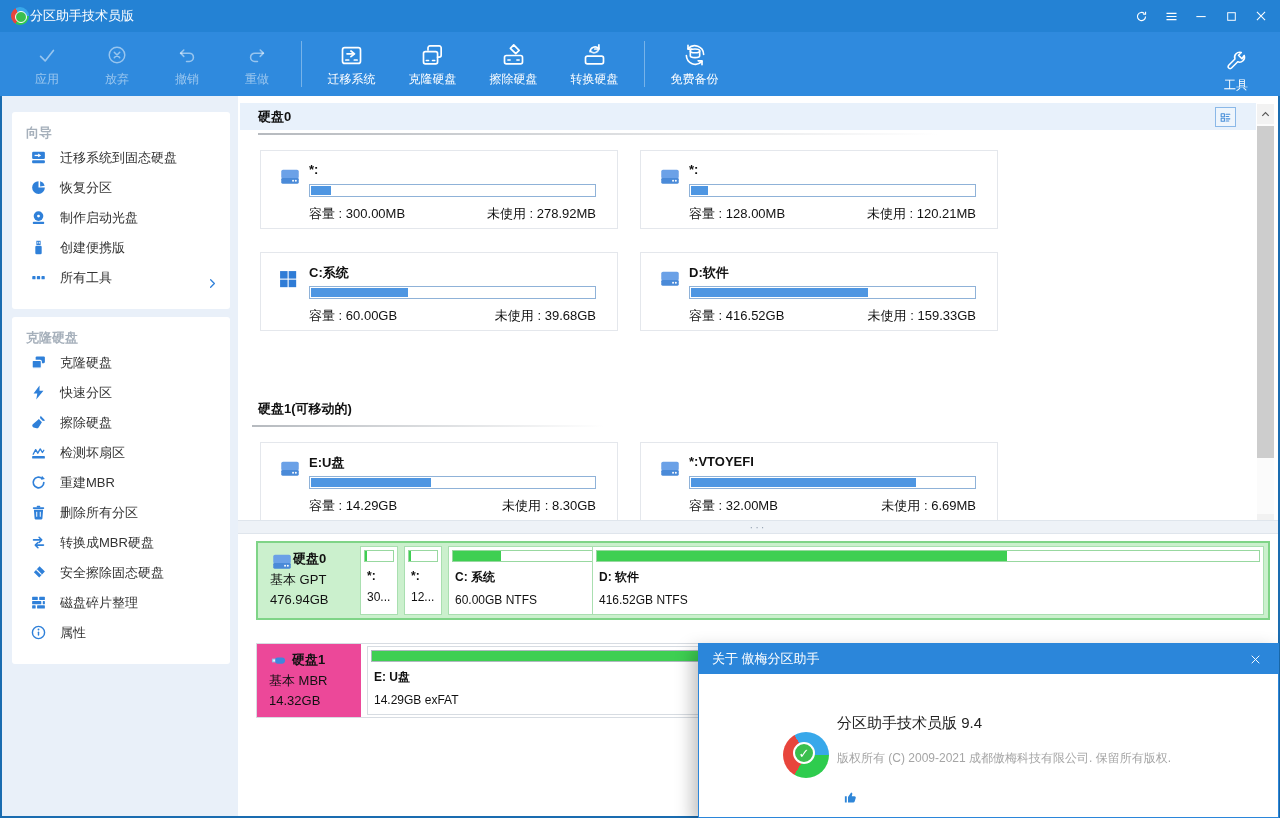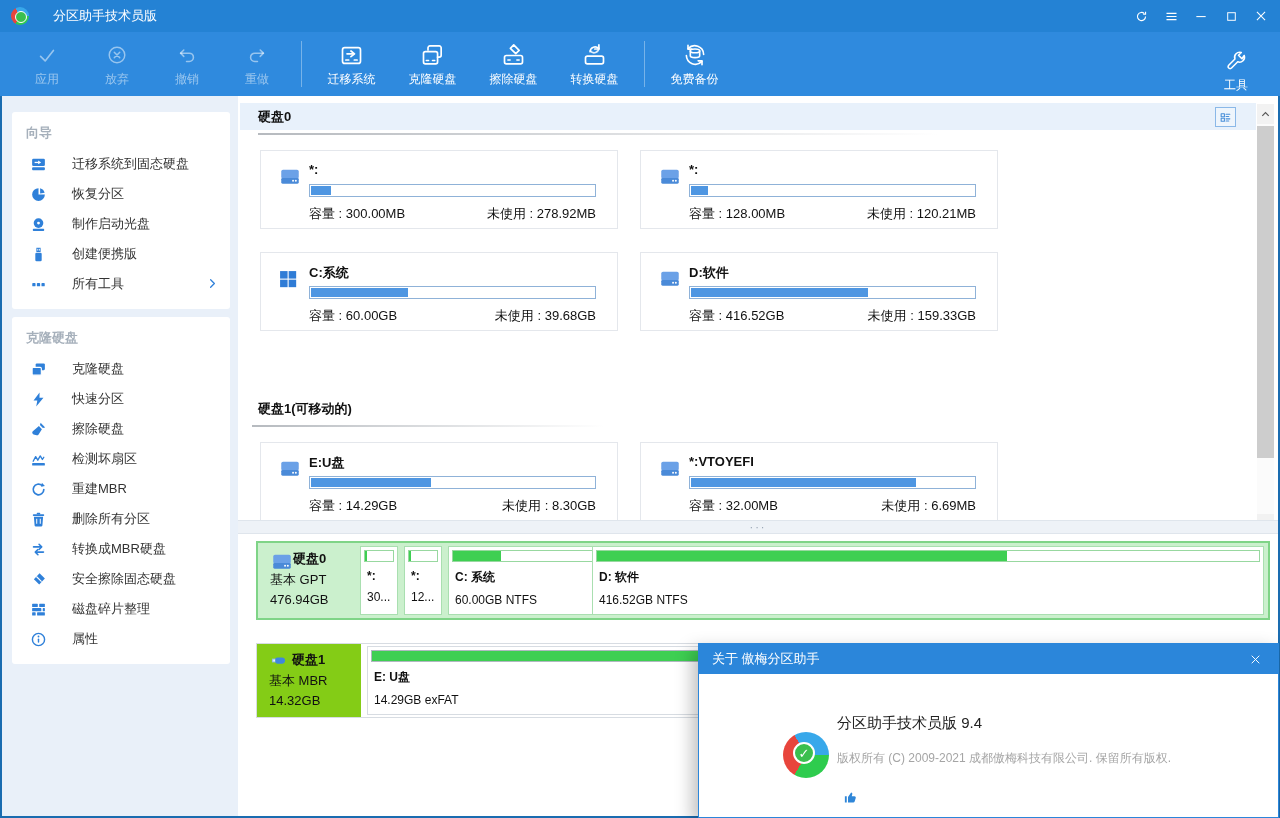--- a/index.html
+++ b/index.html
@@ -6,41 +6,41 @@
   .frame{position:relative;width:1280px;height:818px;background:#fff;overflow:hidden;
     box-shadow:inset 0 0 0 2px #1a6cb0;font-family:"Liberation Sans","DejaVu Sans",sans-serif;
     -webkit-font-smoothing:antialiased;}
   svg{display:block;}
 
   
   .titlebar{position:absolute;left:0;top:0;right:0;height:32px;background:#2482d4;display:flex;align-items:center;color:#fff;}
   .app-logo{position:relative;width:18px;height:18px;margin-left:11px;border-radius:50%;
     background:conic-gradient(from -150deg,#e8453c 0 120deg,#38a8ea 120deg 240deg,#2ecc4e 240deg 360deg);}
   .app-logo .chk{position:absolute;left:4px;top:4px;width:10px;height:10px;border-radius:50%;background:#3bbf4e;border:1px solid #fff;}
-  .app-title{margin-left:24px;font-size:13px;font-family:Liberation Mono, monospace;}
+  .app-title{margin-left:1px;font-size:13px;font-family:Liberation Mono, monospace;}
   .win-ctrls{margin-left:auto;display:flex;margin-right:4px;}
   .wbtn{width:30px;height:32px;display:flex;align-items:center;justify-content:center;color:#fff;}
 
   
   .toolbar{position:absolute;left:0;top:32px;right:0;height:64px;background:#2f8ade;display:flex;align-items:center;padding-left:12px;box-sizing:border-box;}
   #tb-groups{display:flex;align-items:center;height:100%;}
   .tb-btn{display:flex;flex-direction:column;align-items:center;justify-content:center;width:70px;height:60px;color:#fff;font-size:12px;background:none;border:none;padding:0;}
   .tb-btn.big{width:81px;}
   .tb-btn .ic{height:30px;display:flex;align-items:center;justify-content:center;}
   .tb-btn.disabled{color:rgba(255,255,255,.5);}
   .tb-btn .lb{margin-top:1px;white-space:nowrap;}
   .tb-sep{width:1px;height:46px;background:rgba(255,255,255,.35);margin:0 9px;}
   .tb-spacer{flex:1;}
   .tb-tools{margin-right:14px;width:60px;justify-content:flex-end;}
 
   
   .sidebar{position:absolute;left:2px;top:96px;bottom:2px;width:236px;background:#e9f0f9;overflow:hidden;padding-top:16px;box-sizing:border-box;}
   .sb-group{background:#fff;border-radius:3px;margin:0 8px 8px 10px;padding:2px 0 10px;}
   .sb-head{color:#a6b0bb;font-weight:bold;font-size:13px;padding:10px 0 7px 14px;}
-  .sb-item{display:flex;align-items:center;height:30px;padding-left:18px;font-size:13px;color:#333;position:relative;cursor:default;gap:12px;}
+  .sb-item{display:flex;align-items:flex-start;height:30px;padding-left:18px;font-size:13px;color:#333;position:relative;cursor:default;}
   .sb-item .ic{width:17px;height:17px;color:#2f80d9;margin-right:13px;flex:none;}
   .sb-chev{position:absolute;right:10px;top:7px;width:15px;height:15px;color:#2f80d9;}
 
   
   .main-upper{position:absolute;left:238px;top:96px;width:1040px;height:424px;background:#fff;overflow:hidden;}
   .sec-strip{height:27px;margin:7px 22px 0 2px;background:#e8f1fb;display:flex;align-items:center;position:relative;}
   .sec-strip .t{font-weight:bold;font-size:13px;color:#111;margin-left:18px;}
   .view-ic{position:absolute;right:20px;top:4px;width:19px;height:18px;border:1px solid #8ab8e8;color:#4a90d9;display:flex;align-items:center;justify-content:center;background:#eef5fc;}
   .sec-plain{margin:69px 0 0 20px;font-weight:bold;font-size:13px;height:16px;color:#111;}
   .sec-div{height:2px;margin:3px 0 0 20px;width:680px;background:linear-gradient(90deg,#b6babf,rgba(182,186,191,0));}
@@ -61,21 +61,21 @@
 
   
   .splitter{position:absolute;left:238px;top:520px;width:1040px;height:14px;background:#eef2f7;border-top:1px solid #dfe5ec;border-bottom:1px solid #dfe5ec;box-sizing:border-box;display:flex;align-items:center;justify-content:center;color:#98a4b3;font-size:11px;letter-spacing:2px;line-height:0;}
 
   
   .main-lower{position:absolute;left:238px;top:534px;width:1040px;height:282px;background:#fff;overflow:hidden;}
   .drow{position:absolute;box-sizing:border-box;}
   .drow.sel{left:18px;top:7px;width:1014px;height:79px;border:2px solid #7fd487;background:#cbf0cd;}
   .drow.nrm{left:18px;top:109px;width:1014px;height:75px;border:1px solid #d7dce2;background:#fff;}
   .dlabel{position:absolute;left:0;top:0;bottom:0;width:102px;padding:7px 0 0 12px;font-size:13px;color:#111;box-sizing:border-box;}
-  .drow.nrm .dlabel{background:#84cc16;width:104px;}
+  .drow.nrm .dlabel{background:#ec4899;width:104px;}
   .dlabel .l1{display:flex;align-items:center;gap:6px;font-weight:bold;}
   .dlabel .l1 .ic{width:17px;height:14px;}
   .dlabel .l2,.dlabel .l3{margin-top:3px;}
   .pblock{position:absolute;top:3px;height:69px;background:#fff;border:1px solid #a9dfb0;box-sizing:border-box;overflow:hidden;}
   .drow.nrm .pblock{border-color:#d7dce2;top:2px;}
   .mbar{height:12px;margin:3px;border:1px solid #98d8a0;box-sizing:border-box;background:#fff;}
   .drow.nrm .mbar{border-color:#b0b8c0;}
   .mbar i{display:block;height:100%;background:#3ecf52;}
   .pblock .bl{margin:7px 0 0 6px;font-size:12px;font-weight:bold;color:#111;white-space:nowrap;}
   .pblock .bi{margin:7px 0 0 6px;font-size:12px;color:#111;white-space:nowrap;}

